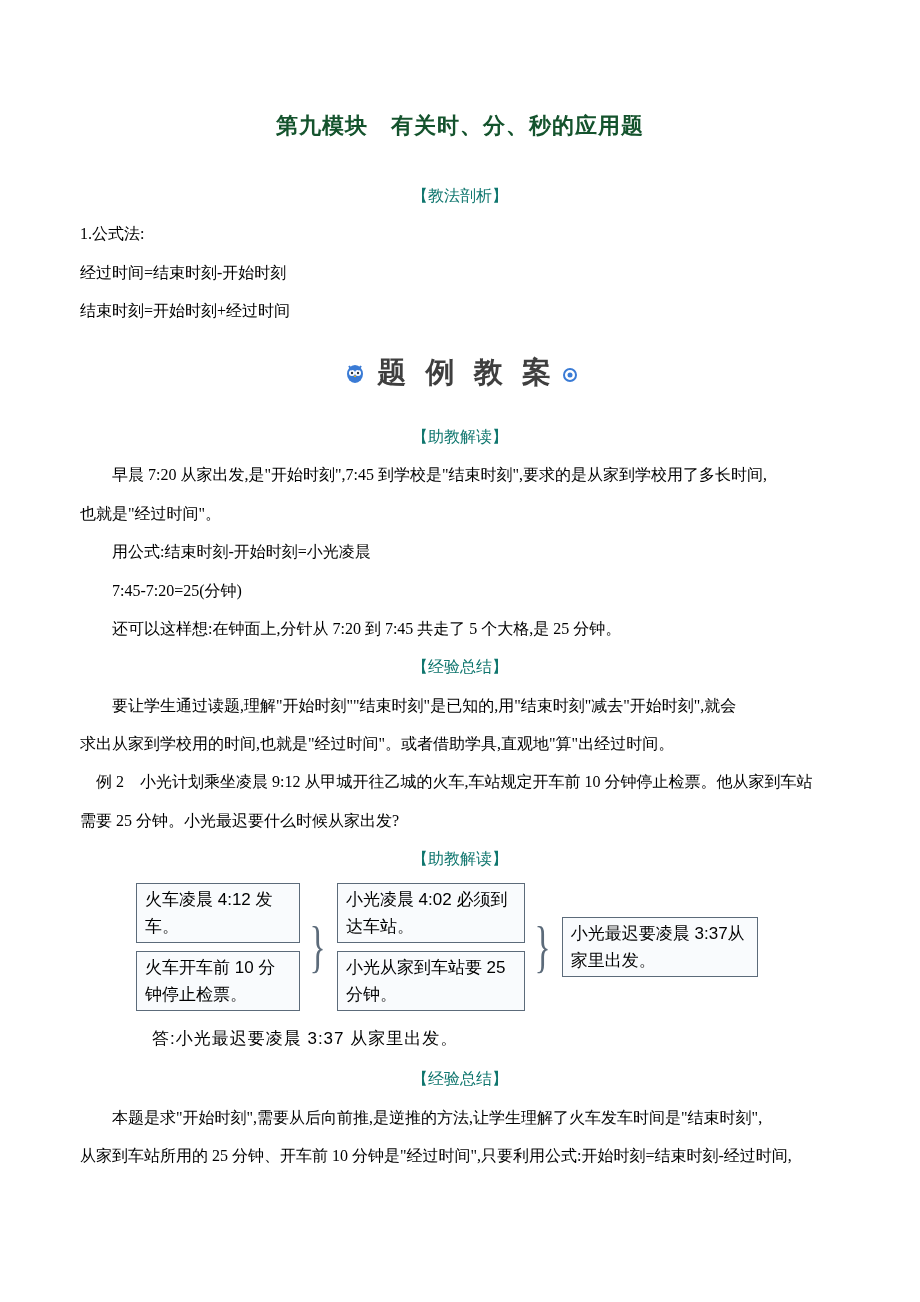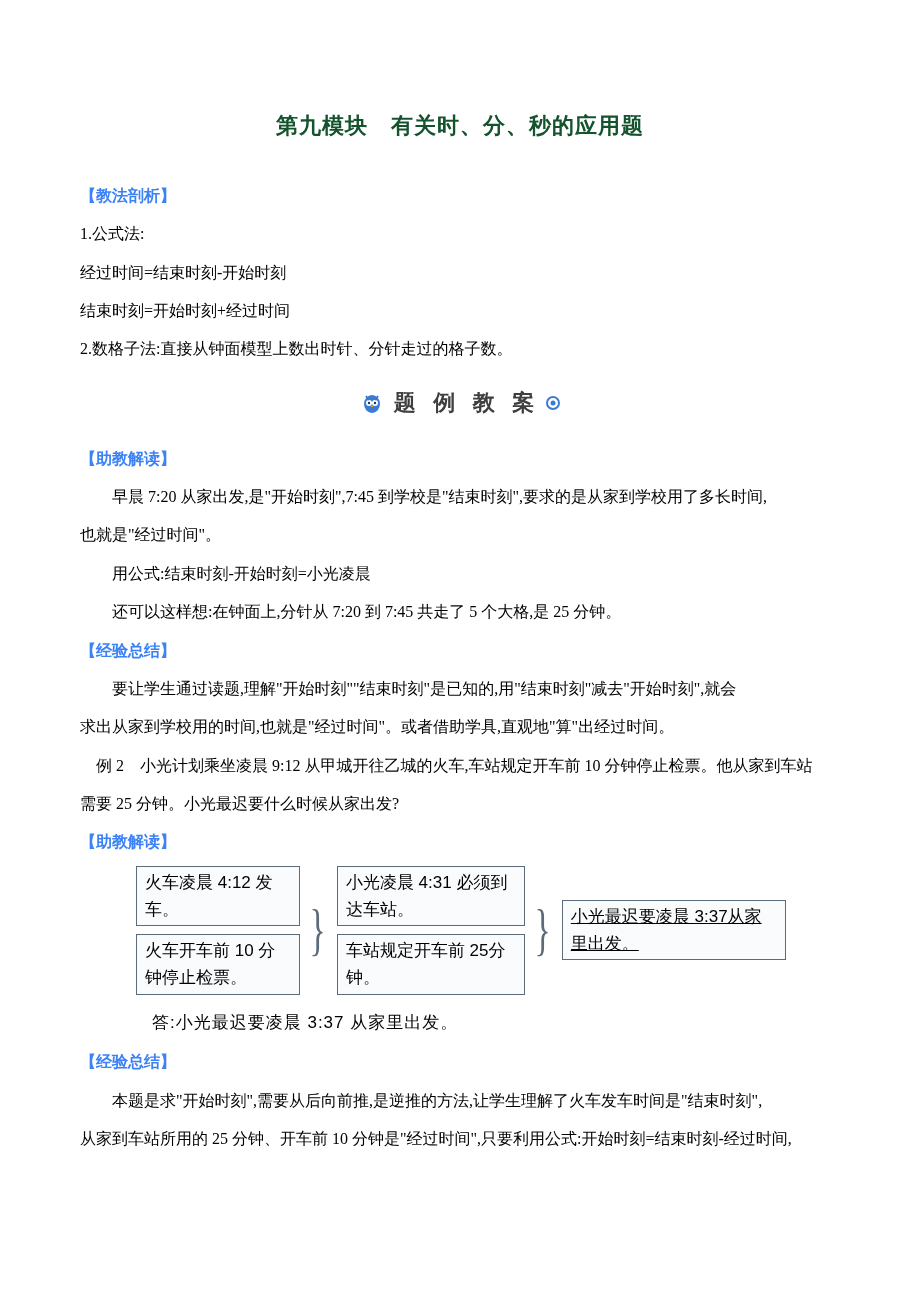--- a/index.html
+++ b/index.html
@@ -20,22 +20,23 @@
   .title {
     color: #14532d;
     font-family: "SimHei", "黑体", sans-serif;
     font-size: 22px;
     font-weight: bold;
     text-align: center;
     margin-bottom: 24px;
     letter-spacing: 1px;
   }
   .section-label {
-    color: #3b82f6;
-    font-weight: bold;
+    color: #0f766e;
+    font-weight: normal;
+    text-align: center;
   }
   .plain {
     text-align: left;
   }
   .indent {
     text-indent: 2em;
   }
   .banner-wrap {
     text-align: center;
     margin: 8px 0 10px 0;
@@ -45,21 +46,21 @@
     align-items: center;
     gap: 10px;
   }
   .banner-owl {
     width: 24px;
     height: 24px;
     display: inline-block;
   }
   .banner-title {
     font-family: "KaiTi", "STKaiti", serif;
-    font-size: 22px;
+    font-size: 29px;
     font-weight: bold;
     letter-spacing: 6px;
     color: #3f3f3f;
     display: inline-flex;
     align-items: center;
     gap: 6px;
     white-space: nowrap;
   }
   .banner-dot {
     color: #3a7bd5;
@@ -95,21 +96,21 @@
     border: 1px solid #5c6b7a;
     background: rgba(245,248,252,0.6);
     padding: 2px 8px;
     font-family: "SimHei", "黑体", sans-serif;
     font-size: 17px;
     line-height: 1.6;
     box-sizing: border-box;
   }
   .box.w1 { width: 164px; }
   .box.w2 { width: 188px; }
-  .box.w3 { width: 224px; text-decoration: underline; }
+  .box.w3 { width: 196px; }
   .brace {
     font-size: 56px;
     line-height: 1;
     color: #5c6b7a;
     transform: scaleX(0.6);
   }
   .answer-line {
     margin-left: 72px;
     font-family: "SimHei", "黑体", sans-serif;
     font-size: 17px;
@@ -121,21 +122,20 @@
 
 <div class="page">
 
   <div class="title">第九模块　有关时、分、秒的应用题</div>
 
   <div class="plain">
     <div class="section-label">【教法剖析】</div>
     <div>1.公式法:</div>
     <div>经过时间=结束时刻-开始时刻</div>
     <div>结束时刻=开始时刻+经过时间</div>
-    <div>2.数格子法:直接从钟面模型上数出时针、分针走过的格子数。</div>
   </div>
 
   <div class="banner-wrap">
     <div class="banner">
       <span class="banner-owl">
         <svg viewBox="0 0 24 24">
           <ellipse cx="12" cy="13" rx="8" ry="9" fill="#3a7bd5"></ellipse>
           <circle cx="9" cy="12" r="3" fill="#ffffff"></circle>
           <circle cx="15" cy="12" r="3" fill="#ffffff"></circle>
           <circle cx="9" cy="12" r="1.2" fill="#2a3440"></circle>
@@ -155,20 +155,21 @@
         </span>
       </span>
     </div>
   </div>
 
 
   <div class="section-label">【助教解读】</div>
   <div class="indent">早晨 7:20 从家出发,是"开始时刻",7:45 到学校是"结束时刻",要求的是从家到学校用了多长时间,</div>
   <div>也就是"经过时间"。</div>
   <div class="indent">用公式:结束时刻-开始时刻=小光凌晨</div>
+  <div class="indent">7:45-7:20=25(分钟)</div>
   <div class="indent">还可以这样想:在钟面上,分针从 7:20 到 7:45 共走了 5 个大格,是 25 分钟。</div>
 
   <div class="section-label">【经验总结】</div>
   <div class="indent">要让学生通过读题,理解"开始时刻""结束时刻"是已知的,用"结束时刻"减去"开始时刻",就会</div>
   <div>求出从家到学校用的时间,也就是"经过时间"。或者借助学具,直观地"算"出经过时间。</div>
 
   <div class="ex2-block">
     <span class="ex-label">例 2</span><span>　小光计划乘坐凌晨 9:12 从甲城开往乙城的火车,车站规定开车前 10 分钟停止检票。他从家到车站</span>
   </div>
   <div>需要 25 分钟。小光最迟要什么时候从家出发?</div>
@@ -179,22 +180,22 @@
     <div class="diagram-row">
       <div class="group">
         <div class="vstack">
           <div class="box w1">火车凌晨 4:12 发车。</div>
           <div class="box w1">火车开车前 10 分钟停止检票。</div>
         </div>
         <div class="brace">}</div>
       </div>
       <div class="group">
         <div class="vstack">
-          <div class="box w2">小光凌晨 4:31 必须到达车站。</div>
-          <div class="box w2">车站规定开车前 25分钟。</div>
+          <div class="box w2">小光凌晨 4:02 必须到达车站。</div>
+          <div class="box w2">小光从家到车站要 25分钟。</div>
         </div>
         <div class="brace">}</div>
       </div>
       <div class="box w3">小光最迟要凌晨 3:37从家里出发。</div>
     </div>
   </div>
 
   <div class="answer-line">答:小光最迟要凌晨 3:37 从家里出发。</div>
 
   <div class="section-label">【经验总结】</div>

